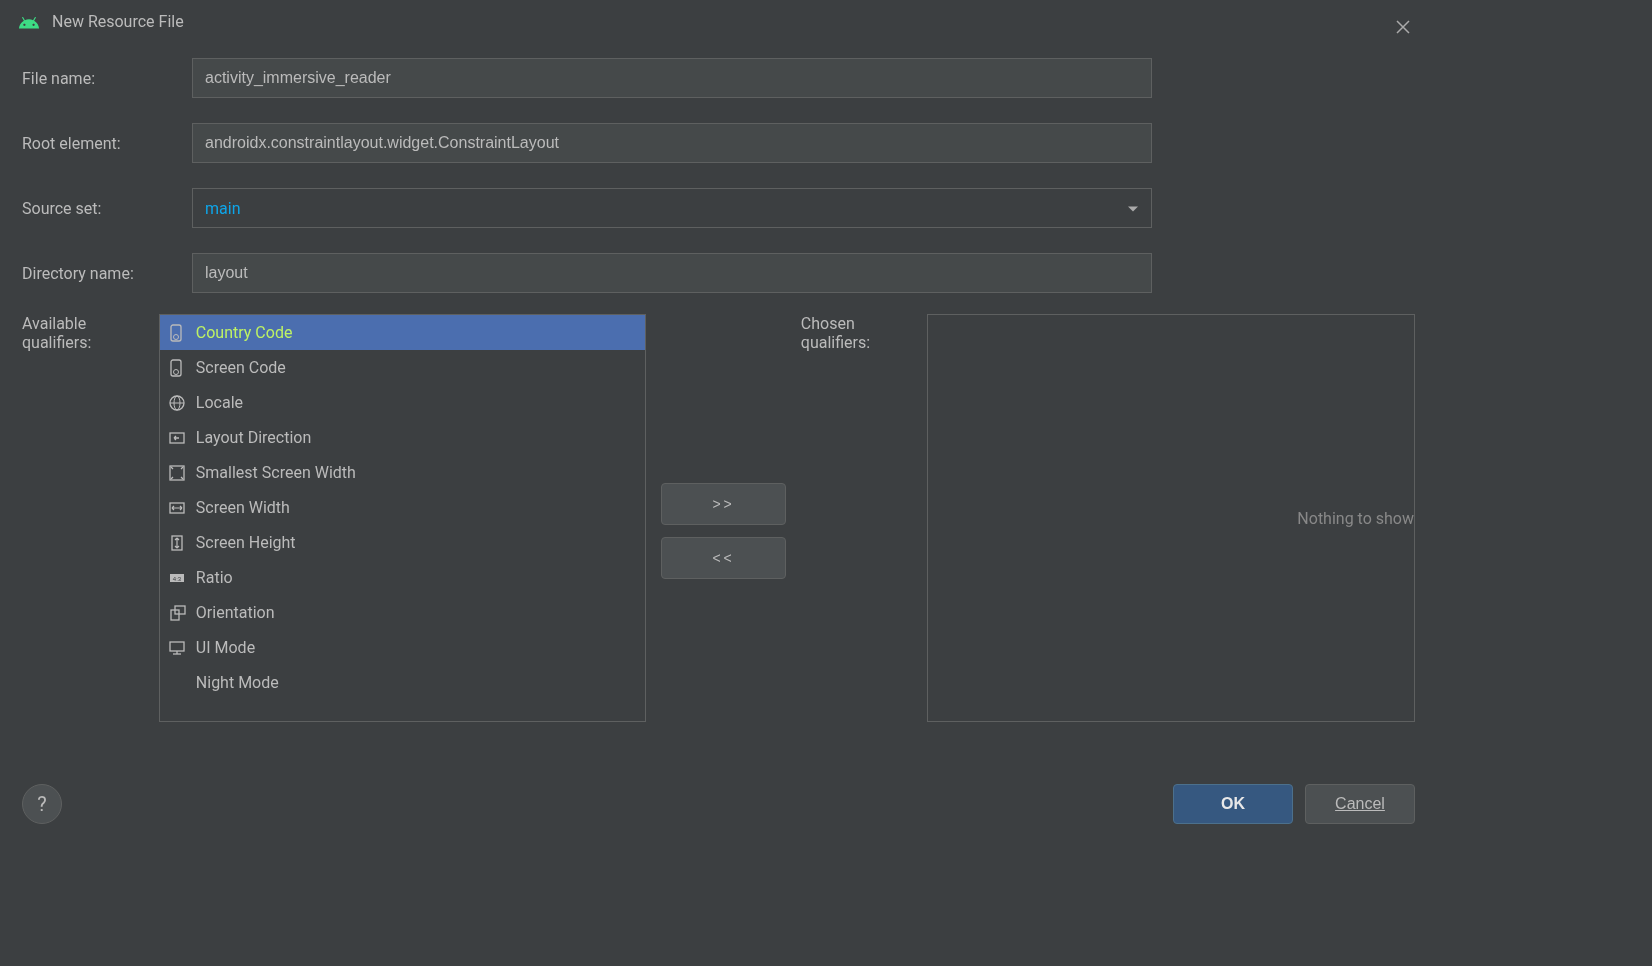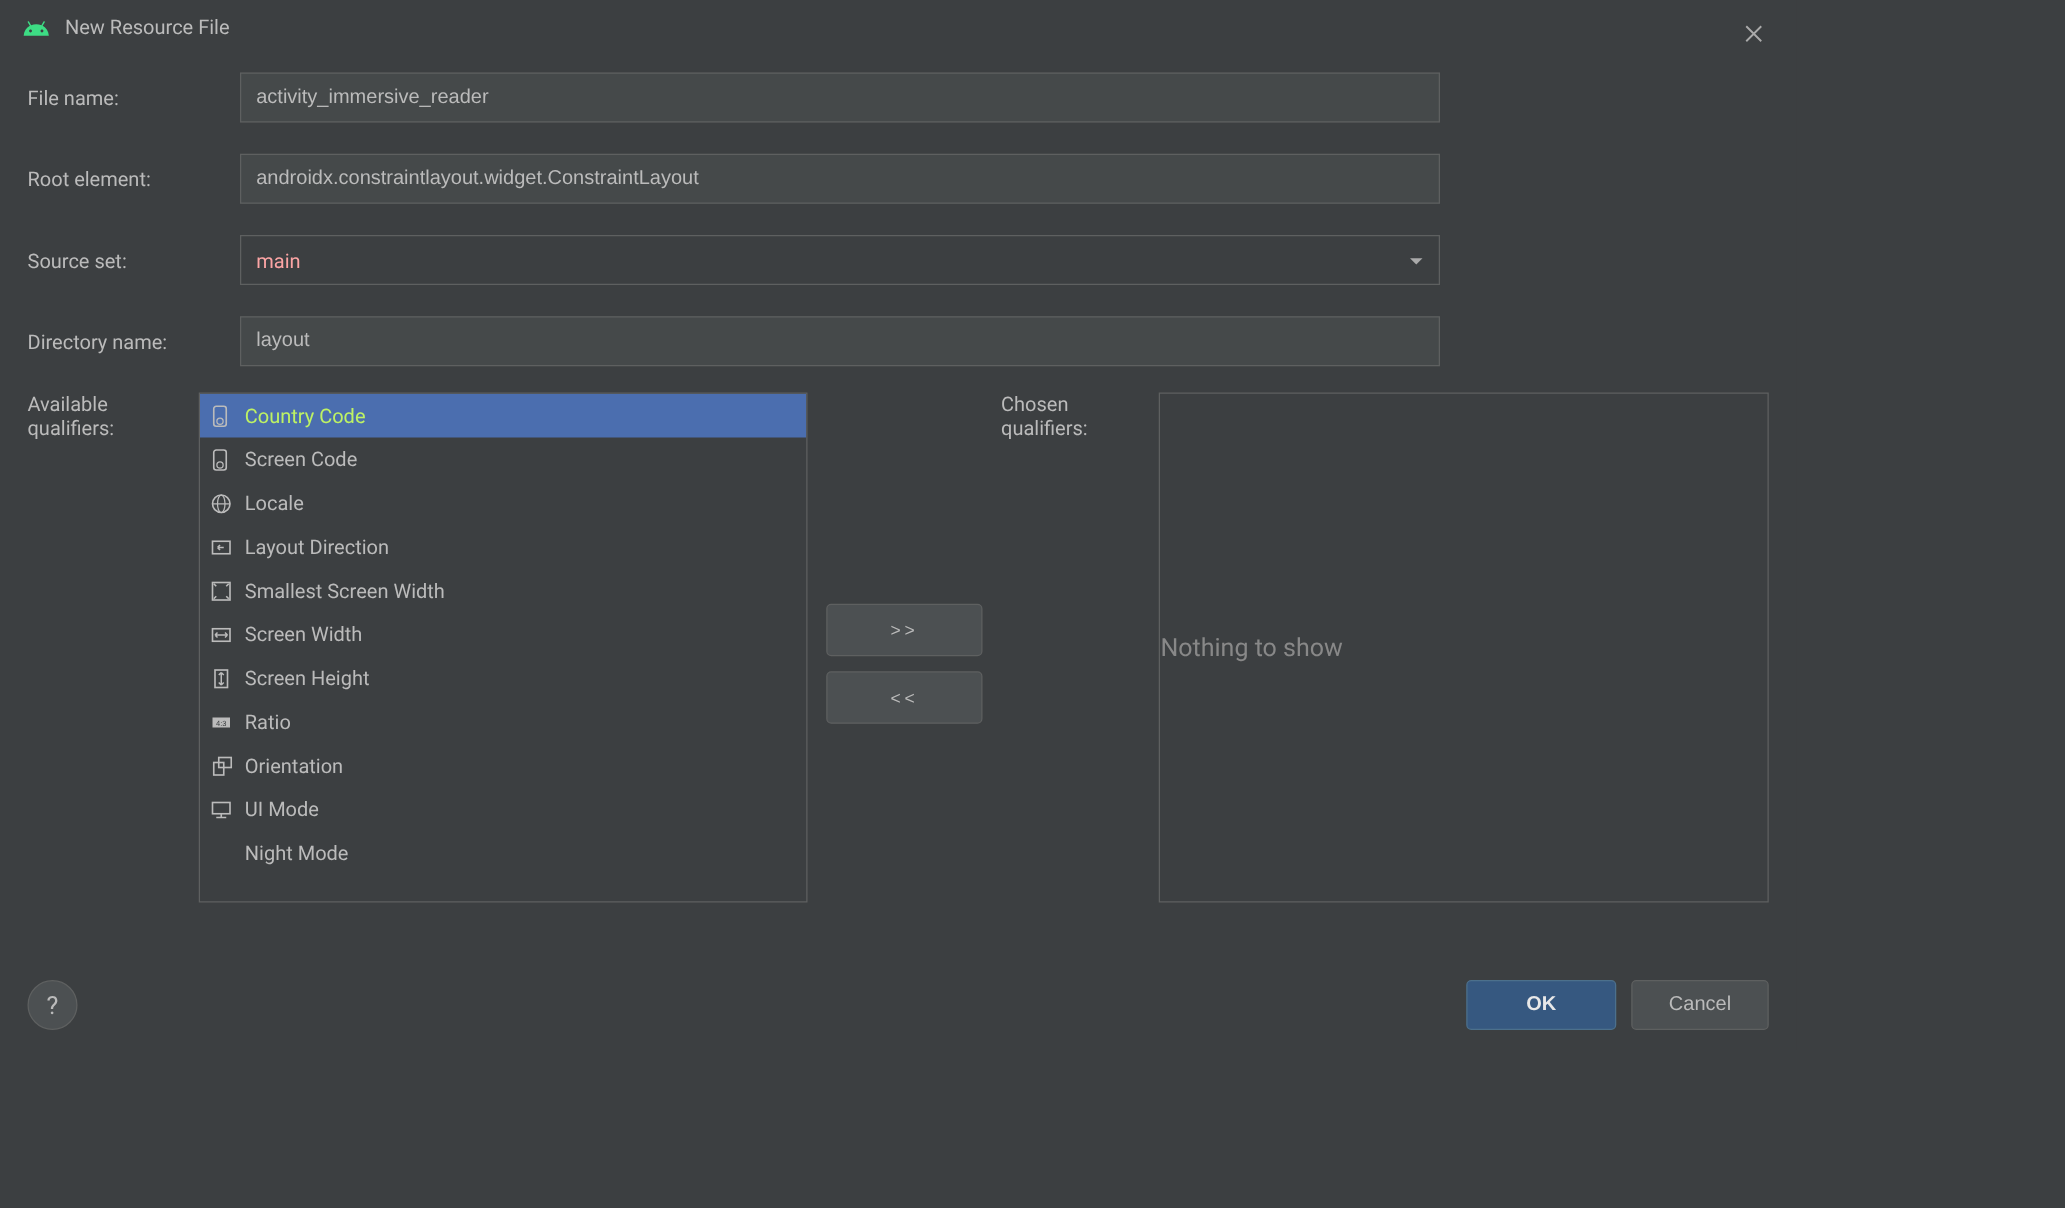--- a/index.html
+++ b/index.html
@@ -58,21 +58,21 @@
       color: #bbbbbb;
       font-size: 16px;
       padding: 0 12px;
       outline: none;
     }
     .form-select {
       flex: 0 0 960px;
       height: 40px;
       background: #3c3f41;
       border: 1px solid #5e6060;
-      color: #fca5a5;
+      color: #0ea5e9;
       font-size: 16px;
       padding: 12px 12px;
       display: flex;
       align-items: center;
       position: relative;
       cursor: pointer;
     }
     .select-arrow {
       position: absolute;
       right: 12px;
@@ -144,23 +144,24 @@
       cursor: pointer;
       border-radius: 4px;
     }
     .chosen-col { margin-left: 0; }
     .chosen-box {
       width: 490px;
       height: 408px;
       border: 1px solid #5e6060;
       display: flex;
       align-items: center;
-      justify-content: flex-start;
+      justify-content: flex-end;
       color: #888;
-      font-size: 20px;
+      font-size: 16px;
+      padding-left: 44px;
     }
     .footer {
       display: flex;
       align-items: center;
       padding: 16px 22px;
       margin-top: auto;
     }
     .help-btn {
       width: 40px; height: 40px;
       border-radius: 50%;
@@ -187,20 +188,21 @@
       border: 1px solid #4c708c;
       color: #e8e8e8;
       font-weight: 600;
       min-width: 120px;
     }
     .btn-secondary {
       background: #4c5052;
       border: 1px solid #5e6060;
       color: #bbbbbb;
       min-width: 110px;
+      text-decoration: underline;
     }
   </style>
 </head>
 <body>
 
 <div class="dialog">
 
   <div class="titlebar">
     <span class="android-icon">
       <svg viewBox="0 0 24 24" width="22" height="22">

